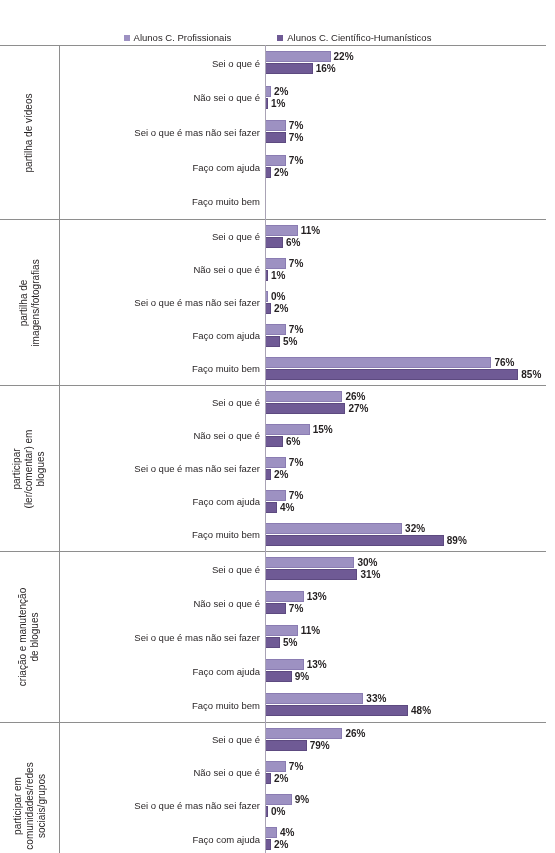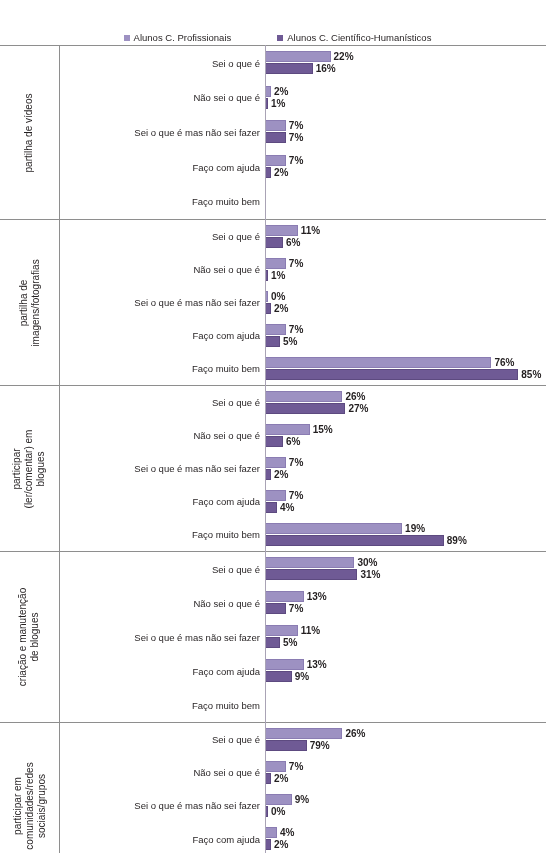--- a/index.html
+++ b/index.html
@@ -304,21 +304,21 @@
                 <div class="bar s1" style="width: 11.92px;"></div>
                 <span class="bar-value">4%</span>
               </div>
             </div>
           </div>
           <div class="row">
             <div class="row-label">Faço muito bem</div>
             <div class="bars">
               <div class="barwrap b0">
                 <div class="bar s0" style="width: 137.08px;"></div>
-                <span class="bar-value">19%</span>
+                <span class="bar-value">32%</span>
               </div>
               <div class="barwrap b1">
                 <div class="bar s1" style="width: 178.8px;"></div>
                 <span class="bar-value">89%</span>
               </div>
             </div>
           </div>
         </div>
       </div>
       <div class="group g3">
@@ -374,20 +374,30 @@
                 <span class="bar-value">13%</span>
               </div>
               <div class="barwrap b1">
                 <div class="bar s1" style="width: 26.82px;"></div>
                 <span class="bar-value">9%</span>
               </div>
             </div>
           </div>
           <div class="row">
             <div class="row-label">Faço muito bem</div>
+            <div class="bars">
+              <div class="barwrap b0">
+                <div class="bar s0" style="width: 98.34px;"></div>
+                <span class="bar-value">33%</span>
+              </div>
+              <div class="barwrap b1">
+                <div class="bar s1" style="width: 143.04px;"></div>
+                <span class="bar-value">48%</span>
+              </div>
+            </div>
           </div>
         </div>
       </div>
       <div class="group g4">
         <div class="group-rail">
           <div class="group-title">participar em
 comunidades/redes
 sociais/grupos</div>
         </div>
         <div class="rows">

